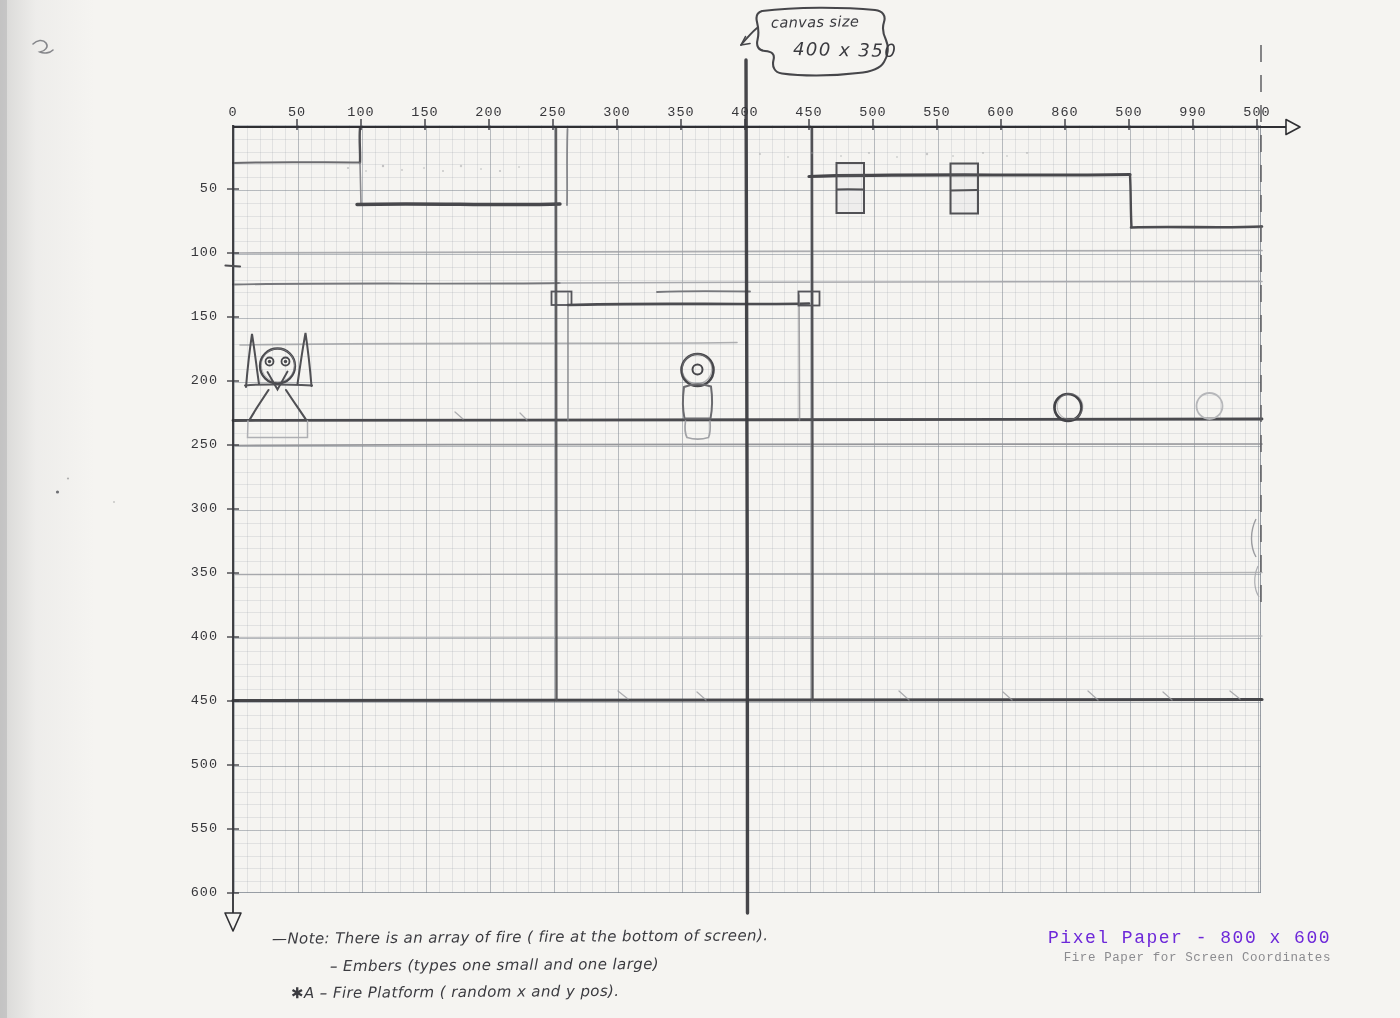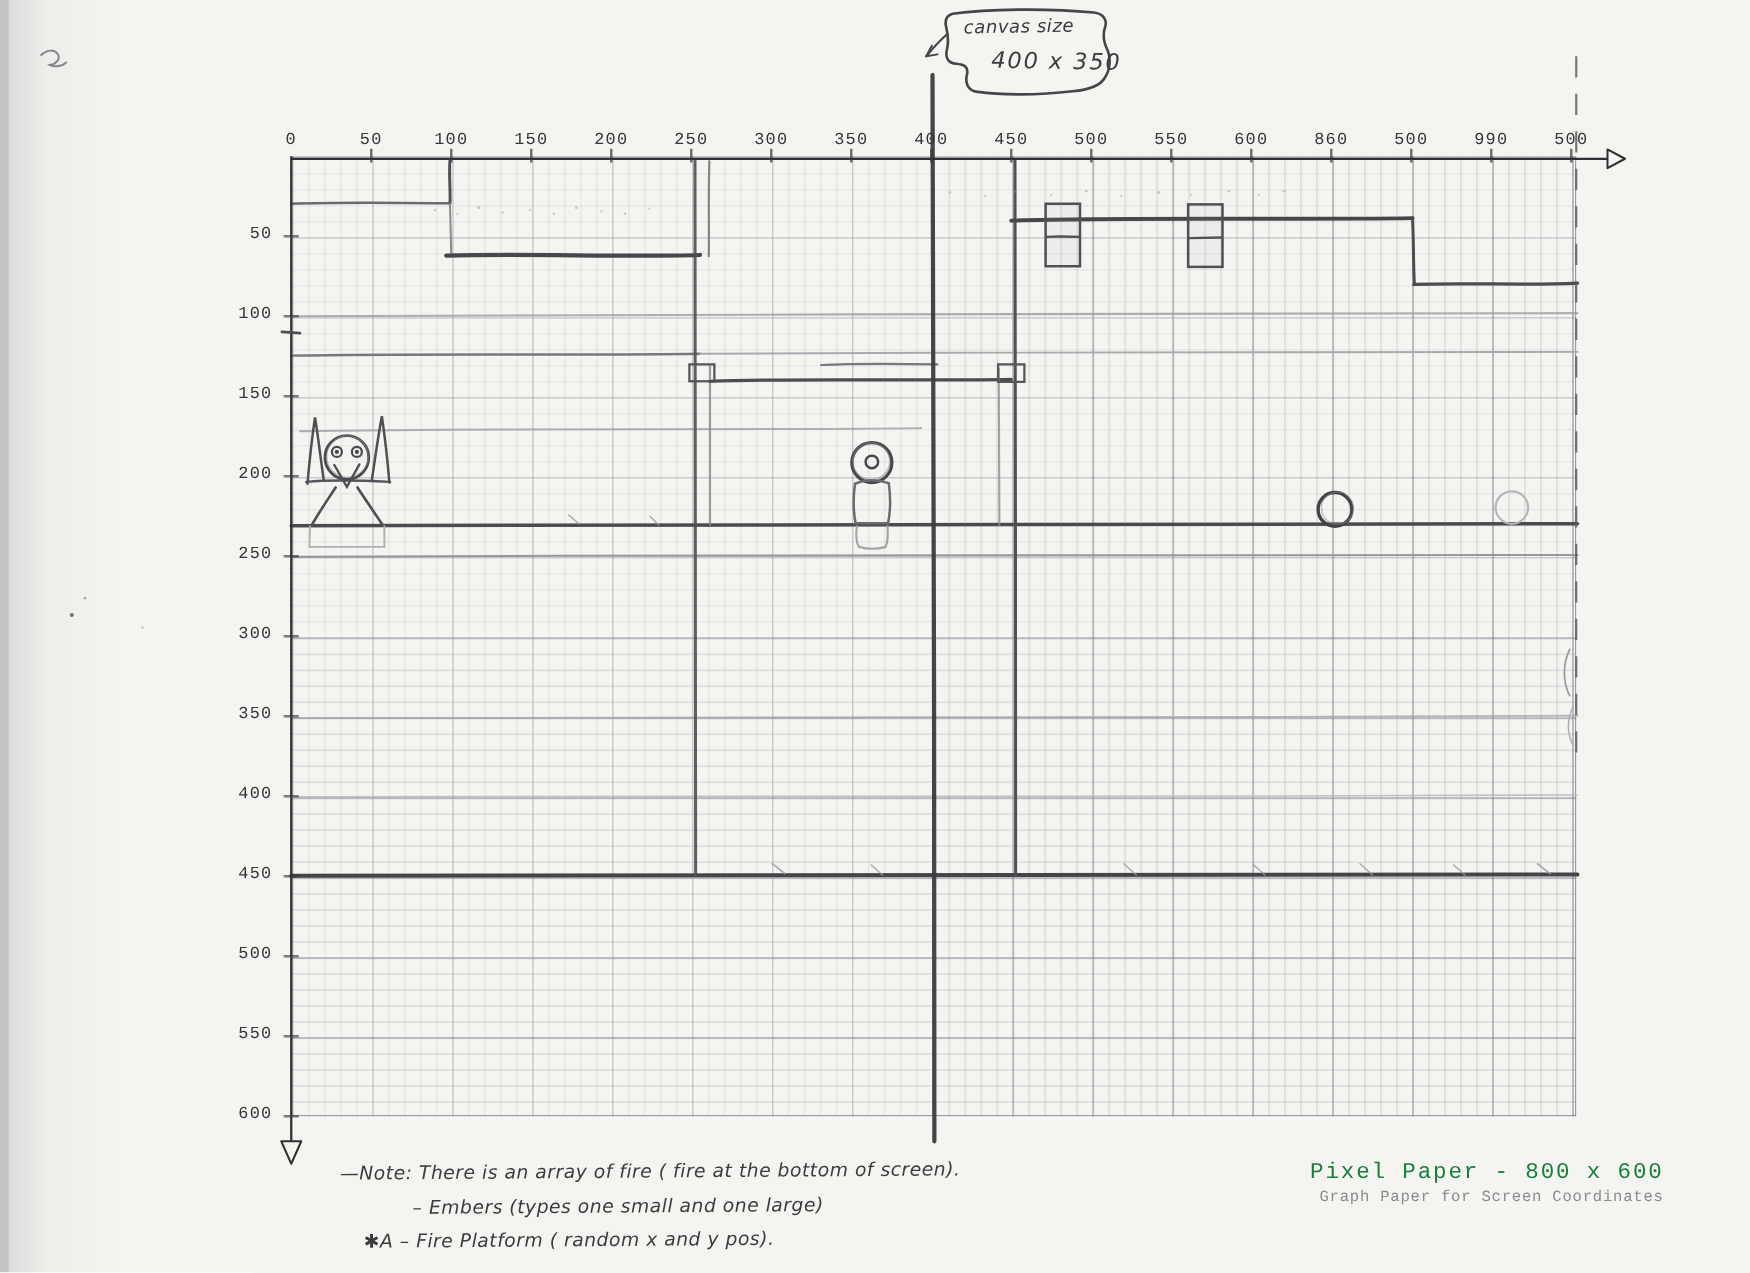--- a/index.html
+++ b/index.html
@@ -21,21 +21,21 @@
   .xlab{position:absolute;top:105px;transform:translateX(-50%);font-size:13.5px;color:#36363a;letter-spacing:1px;white-space:nowrap;}
   .xmark{position:absolute;top:119px;width:2px;height:11px;background:rgba(55,55,62,.70);transform:translateX(-50%);}
   .ylab{position:absolute;left:162px;width:56px;text-align:right;transform:translateY(-55%);font-size:13.5px;color:#36363a;letter-spacing:1px;}
   .ymark{position:absolute;left:227px;width:12px;height:2px;background:rgba(55,55,62,.65);transform:translateY(-50%);}
   .hand{position:absolute;font-family:"DejaVu Sans",sans-serif;font-style:italic;color:#3b3b40;letter-spacing:.4px;white-space:nowrap;}
   #bubble-l1{left:771px;top:14px;font-size:14.5px;transform:rotate(-1deg);}
   #bubble-l2{left:793px;top:39px;font-size:18px;letter-spacing:1.5px;transform:rotate(1deg);}
   #note-1{left:272px;top:928px;font-size:15px;transform:rotate(-.4deg);}
   #note-2{left:330px;top:956px;font-size:15px;transform:rotate(-.4deg);}
   #note-3{left:291px;top:983px;font-size:15px;transform:rotate(-.4deg);}
-  #footer-title{position:absolute;right:69px;top:928px;font-size:18px;color:#15803d;letter-spacing:1.5px;white-space:nowrap;}
+  #footer-title{position:absolute;right:69px;top:928px;font-size:18px;color:#6d28d9;letter-spacing:1.5px;white-space:nowrap;}
   #footer-sub{position:absolute;right:69px;top:951px;font-size:12.5px;color:#8b8b8f;letter-spacing:.6px;white-space:nowrap;}
 </style>
 </head>
 <body>
 
 <div id="root">
   <div id="left-shade"></div>
   <div id="left-edge"></div>
   <div id="grid"></div>
 
@@ -229,14 +229,14 @@
     </div>
 
   <div id="bubble-l1" class="hand">canvas size</div>
   <div id="bubble-l2" class="hand">400 x 350</div>
 
   <div id="note-1" class="hand">—Note: There is an array of fire ( fire at the bottom of screen).</div>
   <div id="note-2" class="hand">– Embers (types one small and one large)</div>
   <div id="note-3" class="hand">✱A – Fire Platform ( random x and y pos).</div>
 
   <div id="footer-title">Pixel Paper - 800 x 600</div>
-  <div id="footer-sub">Graph Paper for Screen Coordinates</div>
+  <div id="footer-sub">Fire Paper for Screen Coordinates</div>
 </div>
 
 </body></html>

